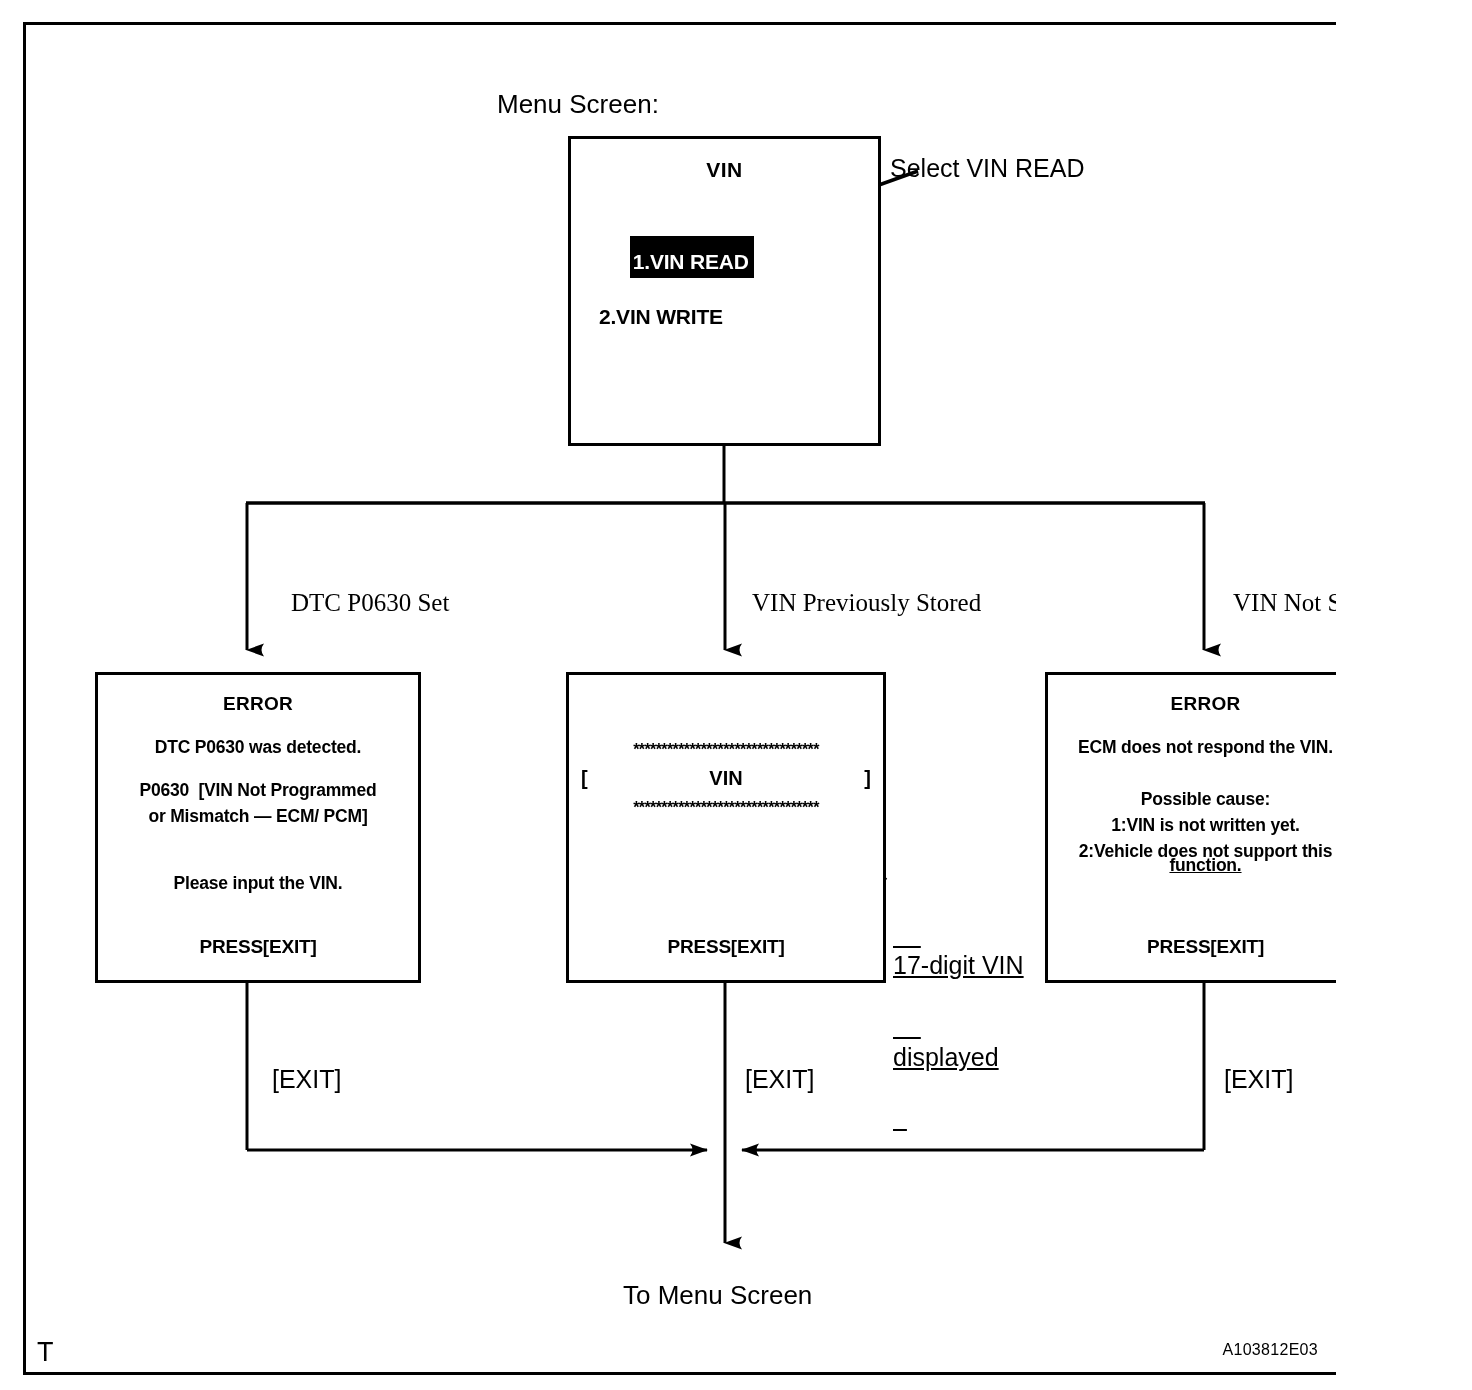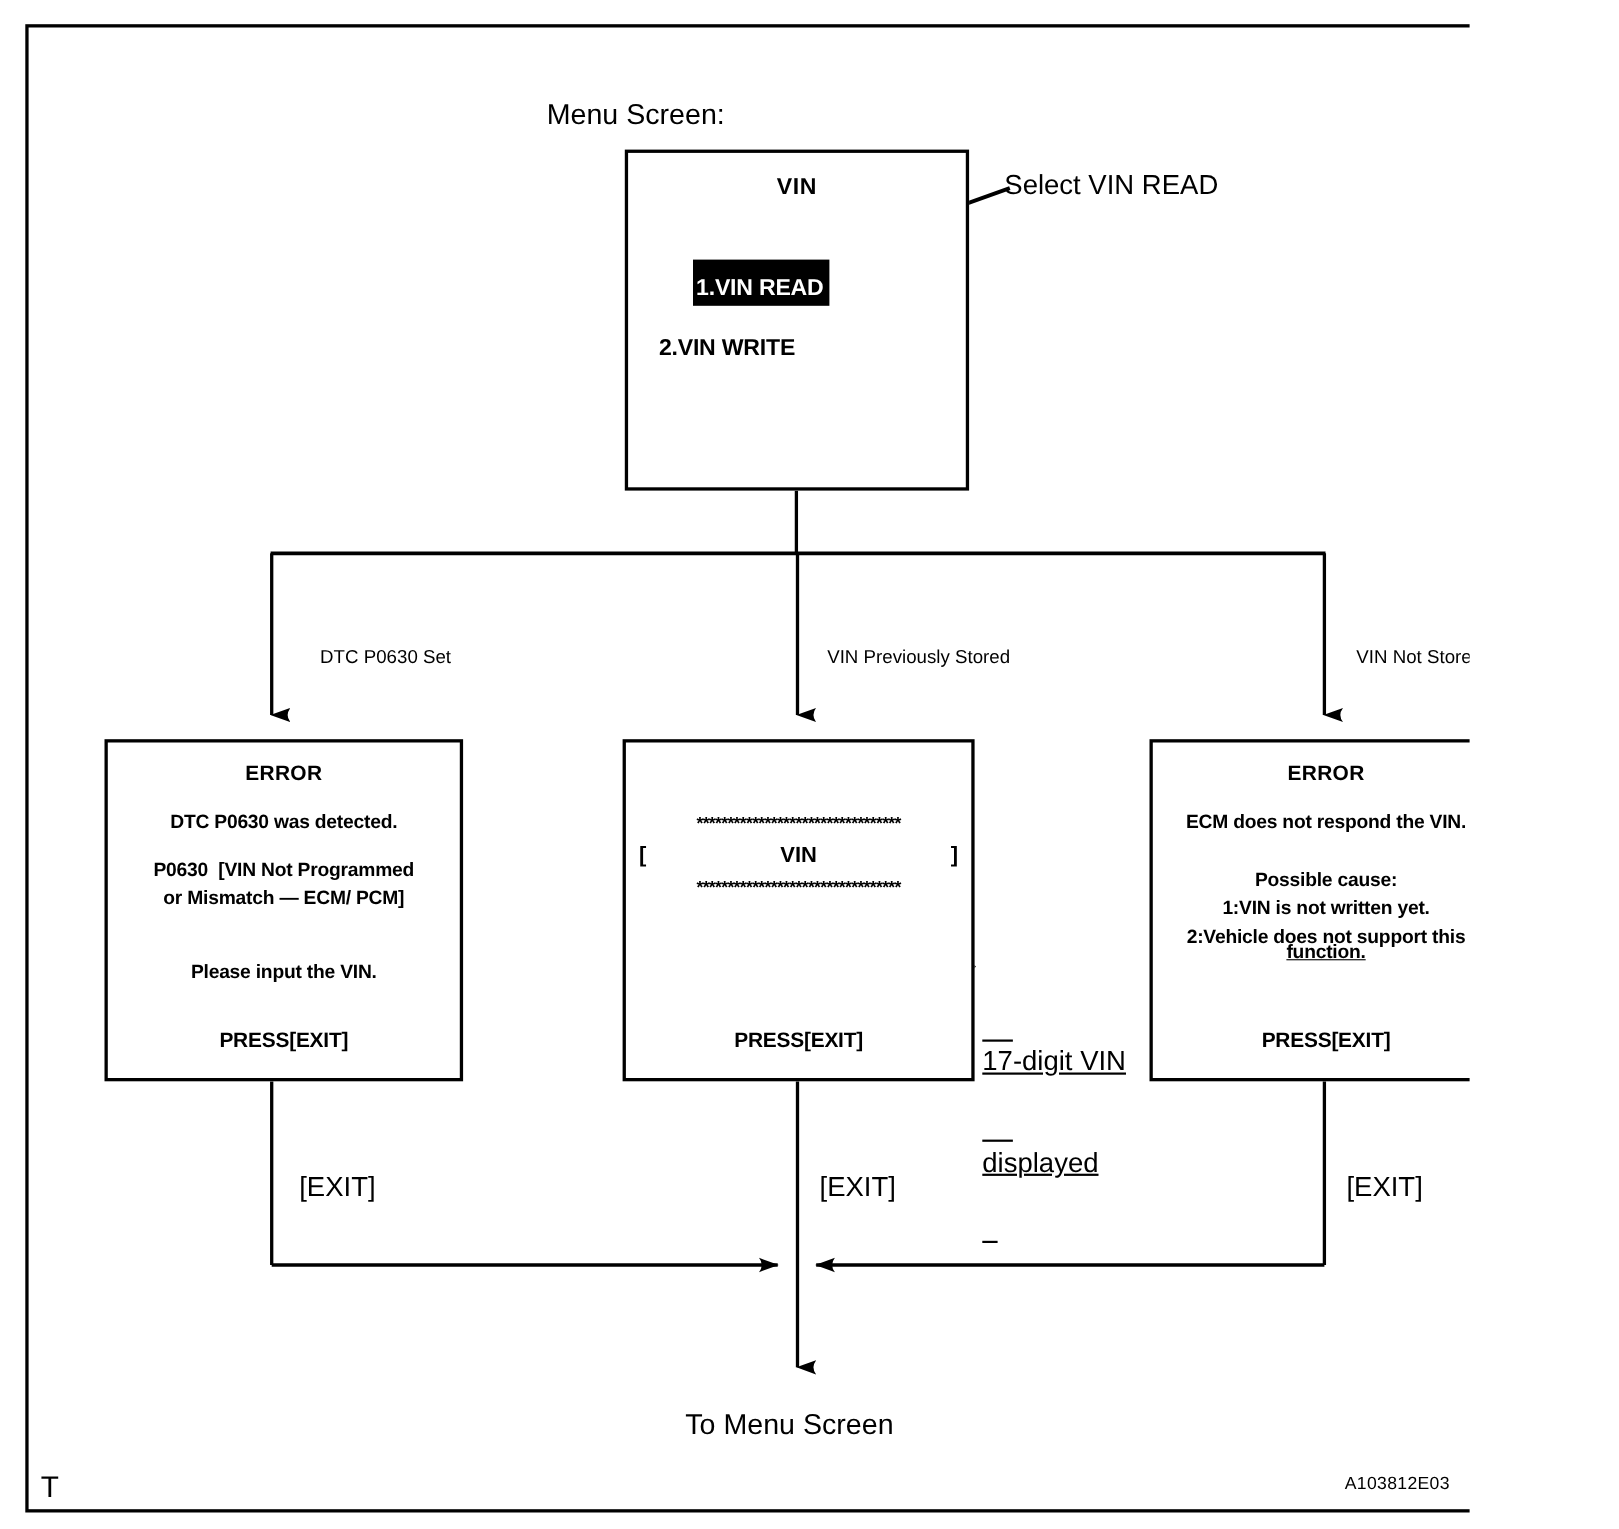--- a/index.html
+++ b/index.html
@@ -99,25 +99,25 @@
     right: 12px;
     display: flex;
     justify-content: space-between;
     align-items: center;
     font-weight: bold;
     font-size: 20px;
   }
   .vin-row .mid { flex: 1; text-align: center; }
 
   
-  .flow-label { font-size: 17px; }
+  .flow-label { font-size: 25px; font-family: Liberation Serif, serif; }
   .exit-label { font-size: 25px; }
   .callout-label { font-size: 25px; line-height: 1.22; }
   #menu-screen-label { left: 497px; top: 88px; font-size: 26px; }
-  #select-vin-read  { left: 913px; top: 153px; }
+  #select-vin-read  { left: 890px; top: 153px; }
   #vin-digits-note  { left: 893px; top: 889px; text-decoration: underline; }
   #to-menu-screen   { left: 623px; top: 1279px; font-size: 26px; }
   #branch-left      { left: 291px;  top: 587px; }
   #branch-mid       { left: 752px;  top: 587px; }
   #branch-right     { left: 1233px; top: 587px; }
   #exit-left        { left: 272px;  top: 1064px; }
   #exit-mid         { left: 745px;  top: 1064px; }
   #exit-right       { left: 1224px; top: 1064px; }
 
   #corner-t {

